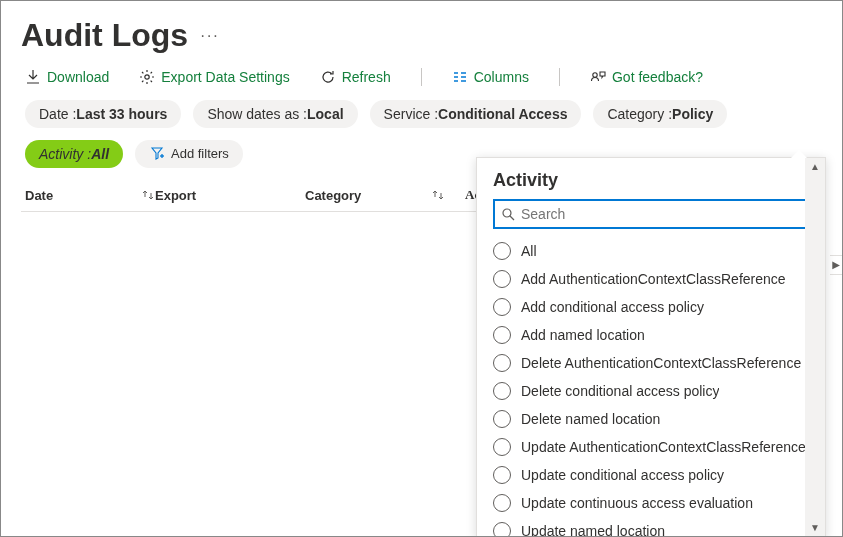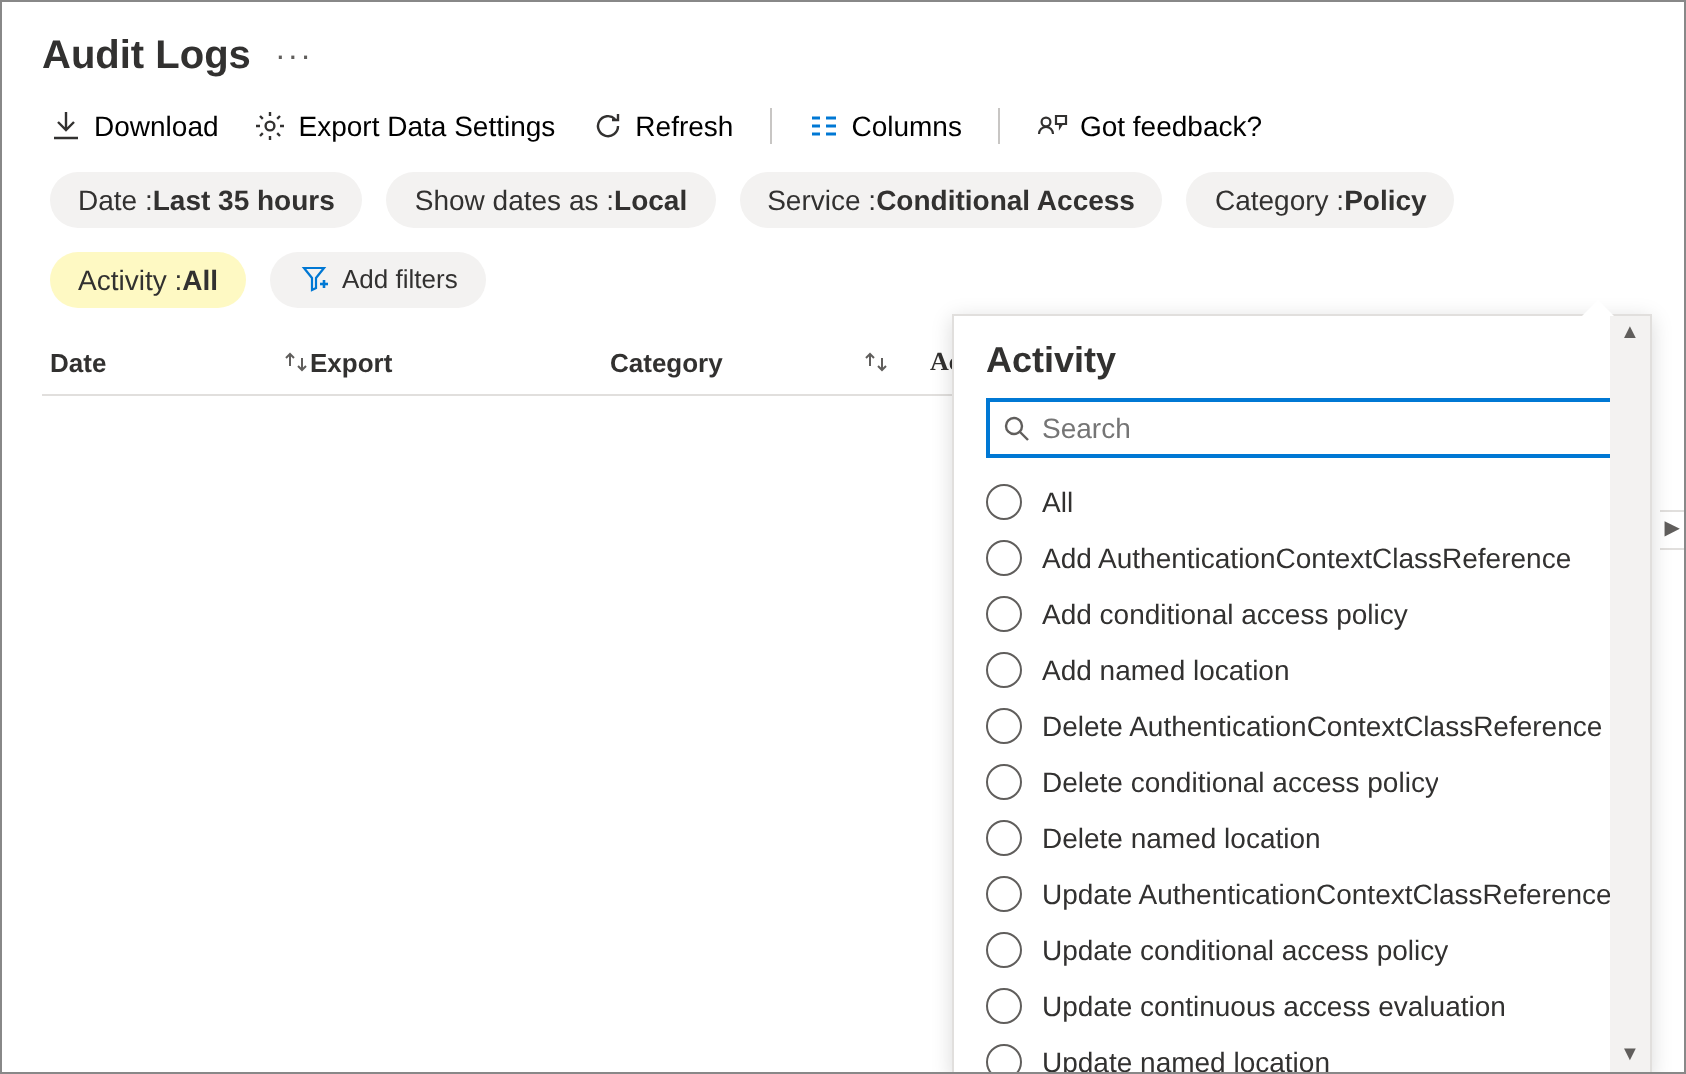--- a/index.html
+++ b/index.html
@@ -1,29 +1,29 @@
 <!DOCTYPE html>
 <html><head>
 <meta charset="utf-8">
 <style>
   * { box-sizing: border-box; margin: 0; padding: 0; }
   html, body { width: 843px; height: 537px; font-family: "Segoe UI", -apple-system, sans-serif; font-size: 14px; color: #323130; background: #fff; }
   .frame { width: 843px; height: 537px; border: 1px solid #888; position: relative; overflow: hidden; }
   .header { display: flex; align-items: center; padding: 16px 20px 8px 20px; }
-  .title { font-size: 20px; font-weight: 600; }
+  .title { font-size: 32px; font-weight: 600; }
   .more-dots { margin-left: 12px; color: #605e5c; font-size: 16px; letter-spacing: 1px; cursor: pointer; }
   .close-x { position: absolute; top: 16px; right: 20px; font-size: 18px; color: #605e5c; cursor: pointer; }
-  .toolbar { display: flex; align-items: center; gap: 18px; padding: 6px 20px 14px 24px; color: #000000; }
+  .toolbar { display: flex; align-items: center; gap: 30px; padding: 6px 20px 14px 24px; color: #15803d; }
   .tb-item { display: inline-flex; align-items: center; gap: 6px; cursor: pointer; font-size: 14px; }
   .tb-sep { width: 1px; height: 18px; background: #c8c6c4; }
   .ic { display:inline-flex; width:16px; height:16px; color:#323130; }
   .ic svg { width:100%; height:100%; }
   .filters { display: flex; flex-wrap: wrap; gap: 12px; padding: 0 20px 10px 24px; }
   .pill { background: #f3f2f1; border-radius: 16px; padding: 6px 14px; font-size: 14px; cursor: pointer; display: inline-flex; align-items: center; }
-  .pill.active { background: #fef9c3; }
+  .pill.active { background: #84cc16; font-style: italic; }
   .pill .label { color: #323130; }
   .pill .value { font-weight: 600; }
   .add-filter { background: #f3f2f1; border-radius: 16px; padding: 6px 14px; font-size: 13px; cursor: pointer; display: inline-flex; gap:6px; color:#0078d4; }
   .thead { display: flex; align-items: center; padding: 8px 20px 8px 24px; border-top:1px solid transparent; }
   .th { font-size: 13px; font-weight: 600; color: #323130; display:flex; align-items:center; gap:4px; }
   .th.date { width: 130px; }
   .th.service { width: 150px; }
   .th.category { width: 140px; margin-left:0; }
   .th.activity { margin-left: 20px; font-family: Liberation Serif, serif; }
   .sortic { display:inline-flex; width:14px; height:14px; }
@@ -122,21 +122,21 @@
             <path d="M10 3h5v4h-2l-1 1.5V7h-2z" fill="none" stroke="#323130" stroke-width="1.1"></path>
           </svg>
         </span>
       <span>Got feedback?</span>
     </div>
   </div>
 
   <div class="filters">
     <div class="pill">
       <span class="label">Date : </span>
-      <span class="value">Last 35 hours</span>
+      <span class="value">Last 33 hours</span>
     </div>
     <div class="pill">
       <span class="label">Show dates as : </span>
       <span class="value">Local</span>
     </div>
     <div class="pill">
       <span class="label">Service : </span>
       <span class="value">Conditional Access</span>
     </div>
     <div class="pill">

